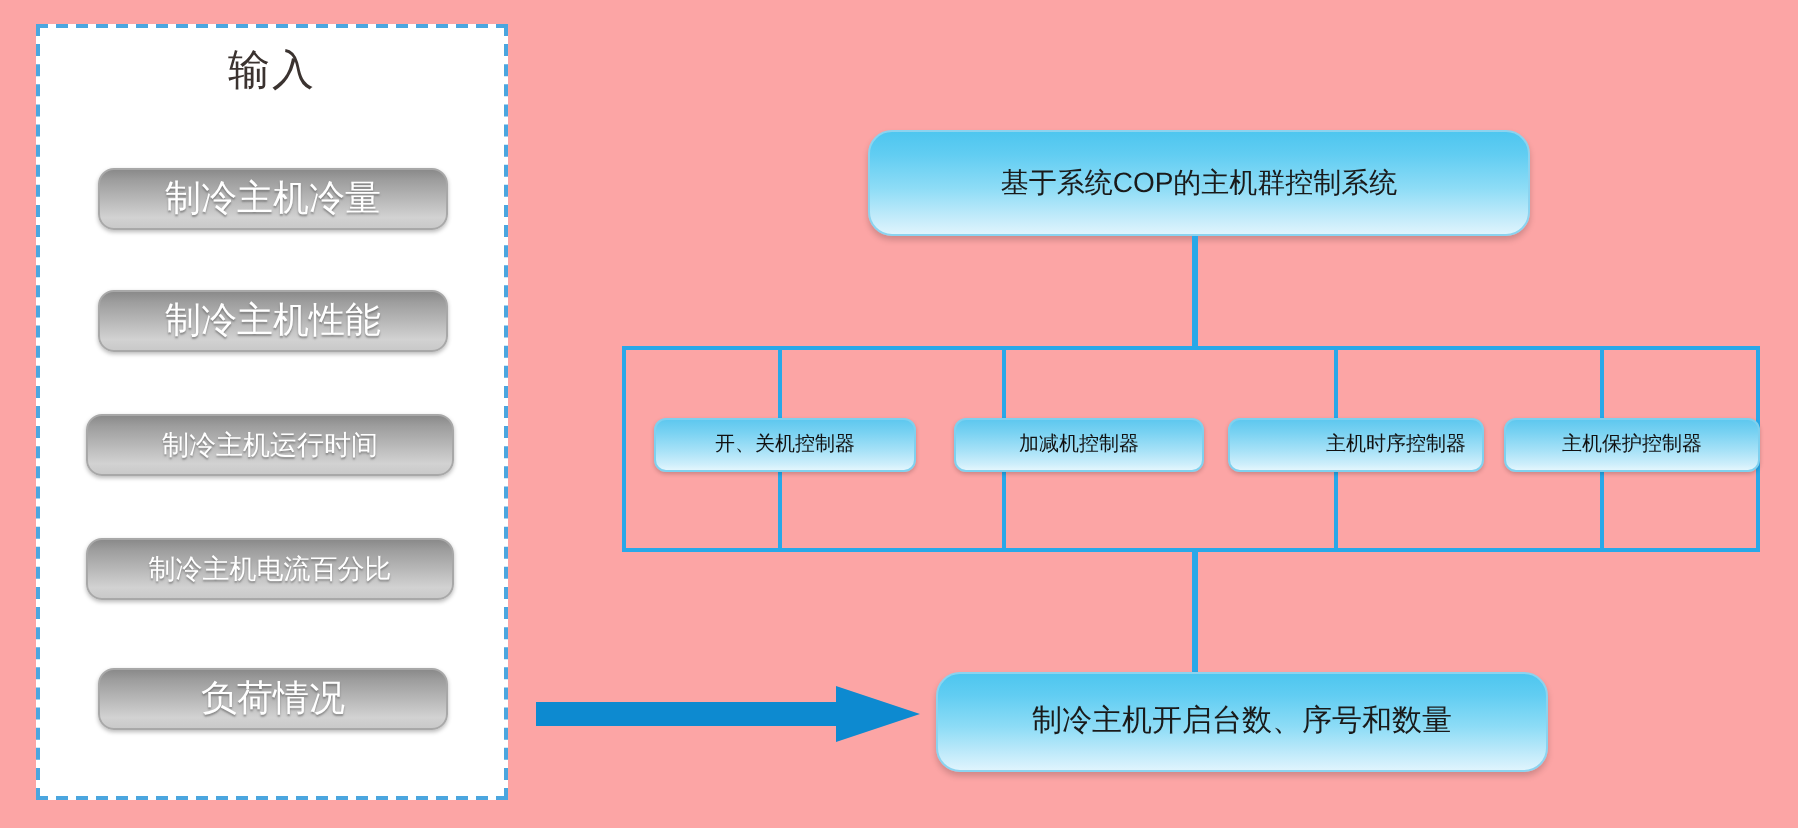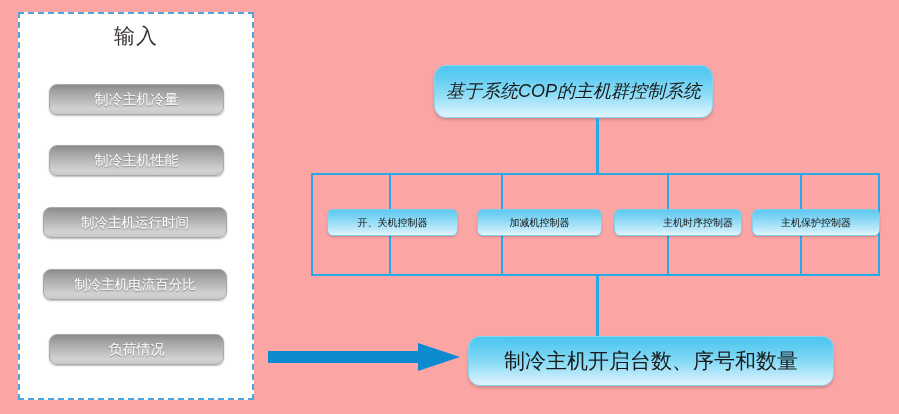--- a/index.html
+++ b/index.html
@@ -45,21 +45,21 @@
     position: absolute;
     left: 49px;
     width: 175px;
     height: 31px;
     border-radius: 8px;
     background: linear-gradient(to bottom, #8a8a8a 0%, #9e9e9e 18%, #b9b9b9 52%, #d2d2d2 82%, #c9c9c9 100%);
     border: 1px solid #a8a8a8;
     box-sizing: border-box;
     box-shadow: 0 1px 2px rgba(0,0,0,0.28);
     color: #ffffff;
-    font-size: 14px;
+    font-size: 18px;
     line-height: 29px;
     text-align: center;
     white-space: nowrap;
     text-shadow: 0 1px 1px rgba(90,90,90,0.6);
   }
   .gray-pill.wide {
     left: 43px;
     width: 184px;
     font-size: 13.5px;
   }
@@ -72,32 +72,31 @@
     border: 1px solid #8bd3ef;
     box-sizing: border-box;
     box-shadow: 0 2px 3px rgba(0,0,0,0.18);
     color: #1a1a1a;
     text-align: center;
     white-space: nowrap;
   }
   #title-box {
     left: 434px;
     top: 65px;
-    width: 279px;
+    width: 331px;
     height: 53px;
-    font-size: 18px;
+    font-size: 14px;
     line-height: 51px;
-    font-style: italic;
   }
   #output-box {
     left: 468px;
     top: 336px;
-    width: 366px;
+    width: 306px;
     height: 50px;
-    font-size: 21px;
+    font-size: 15px;
     line-height: 48px;
   }
 
   
   .line-v {
     position: absolute;
     width: 3px;
     background: #29a8e8;
   }
   .grid-box {

